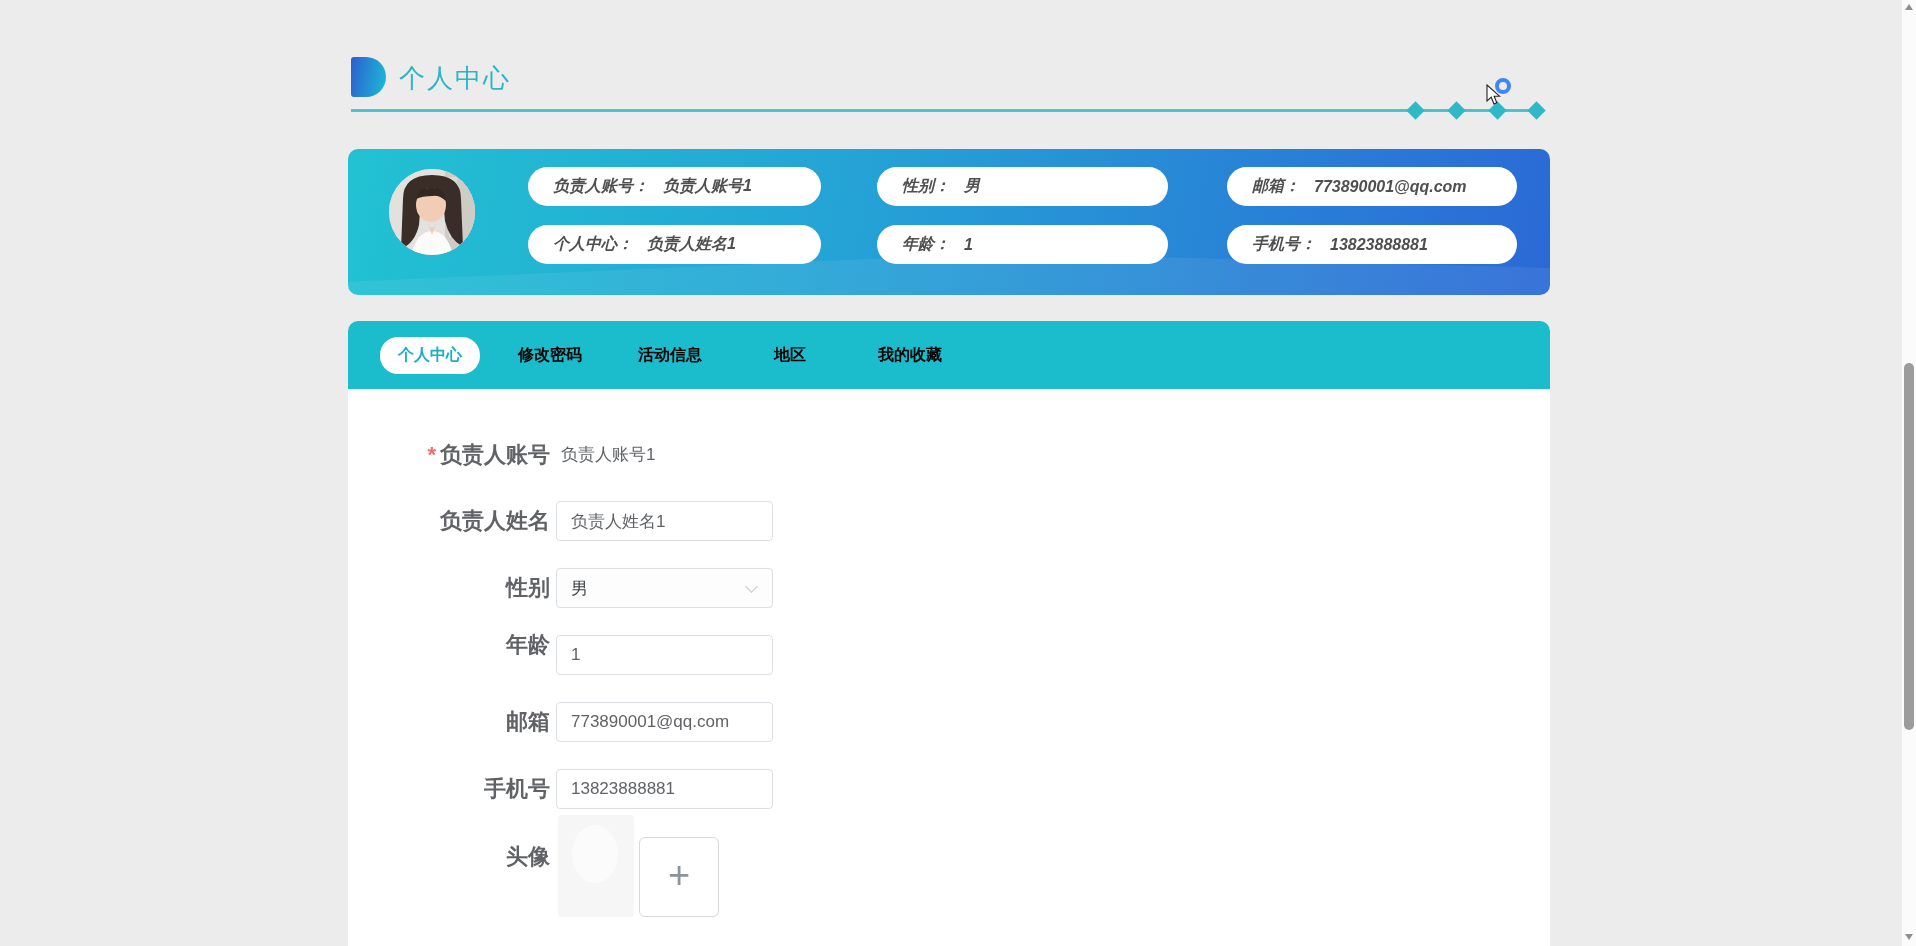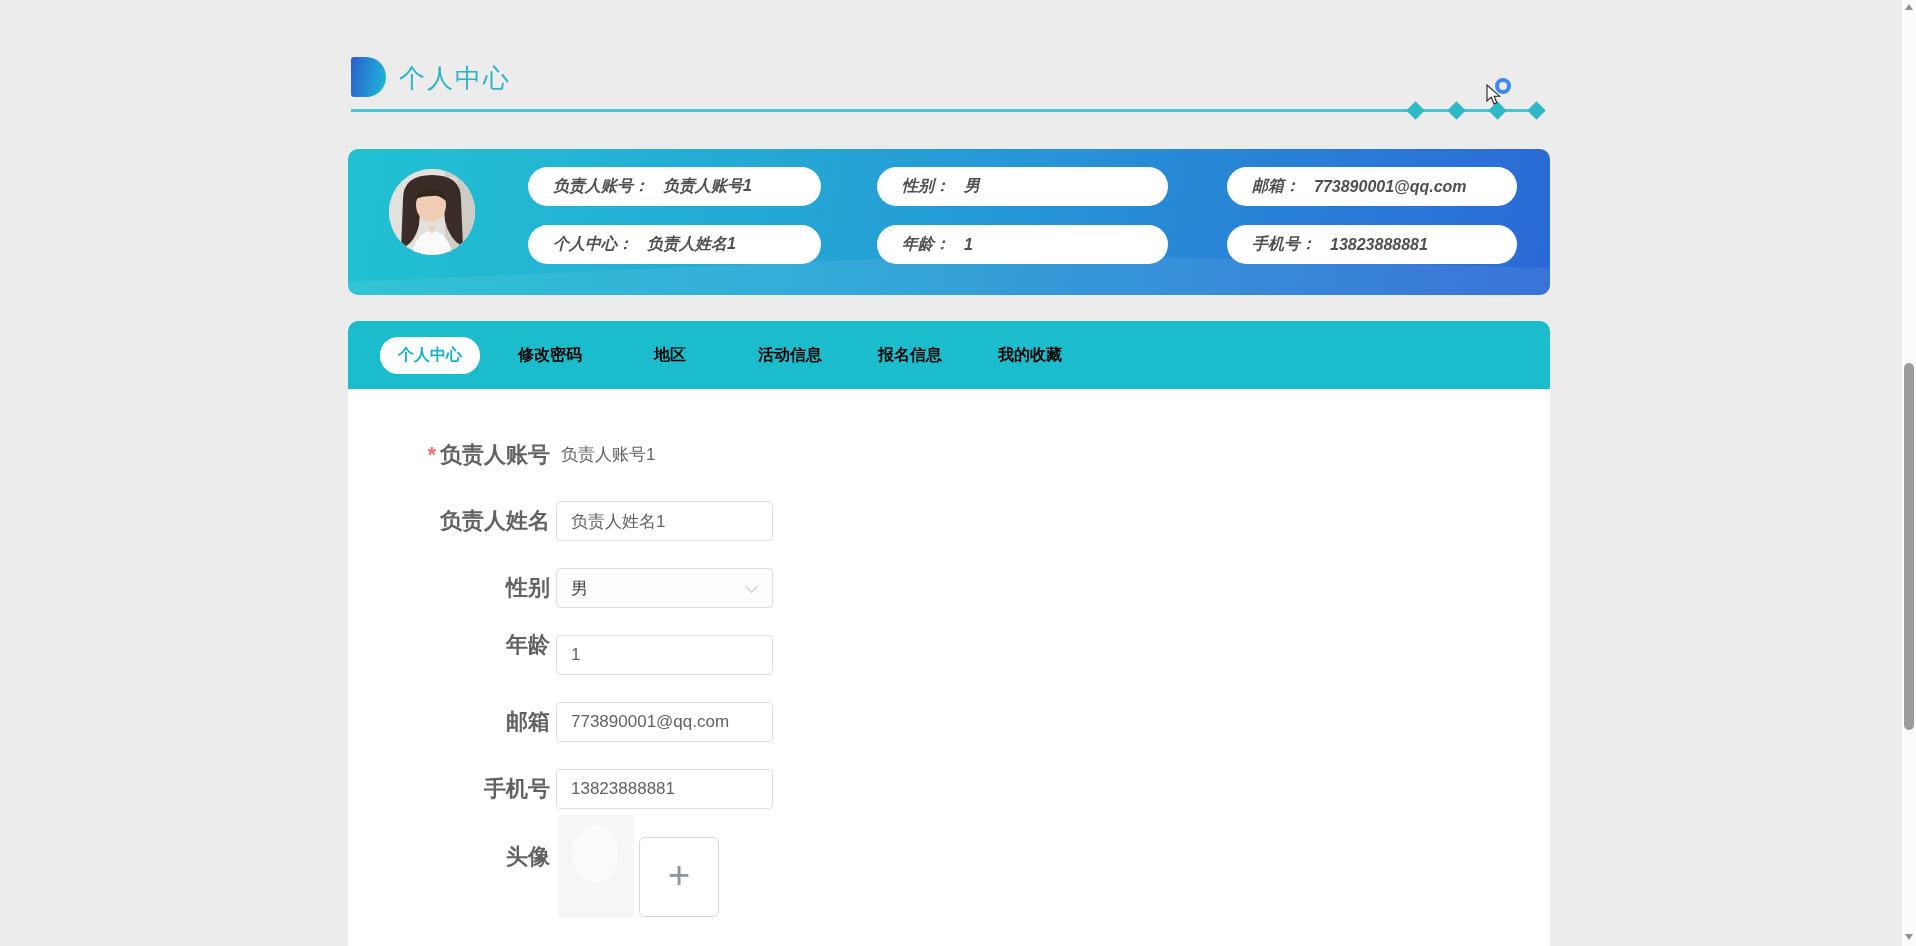--- a/index.html
+++ b/index.html
@@ -223,27 +223,24 @@
   <div class="tabbar">
     <div class="tab-cell">
       <span class="tab-pill">
         <span class="tab-label">个人中心</span>
       </span>
     </div>
     <div class="tab-cell">
       <span class="tab-label">修改密码</span>
     </div>
     <div class="tab-cell">
+      <span class="tab-label">活动信息</span>
+    </div>
+    <div class="tab-cell">
       <span class="tab-label">地区</span>
-    </div>
-    <div class="tab-cell">
-      <span class="tab-label">活动信息</span>
-    </div>
-    <div class="tab-cell">
-      <span class="tab-label">报名信息</span>
     </div>
     <div class="tab-cell">
       <span class="tab-label">我的收藏</span>
     </div>
   </div>
 
   <div class="f-label" style="top:122px">
     <span class="req-star">*</span><span>负责人账号</span>
   </div>
   <div class="f-static" style="top:122px">负责人账号1</div>

